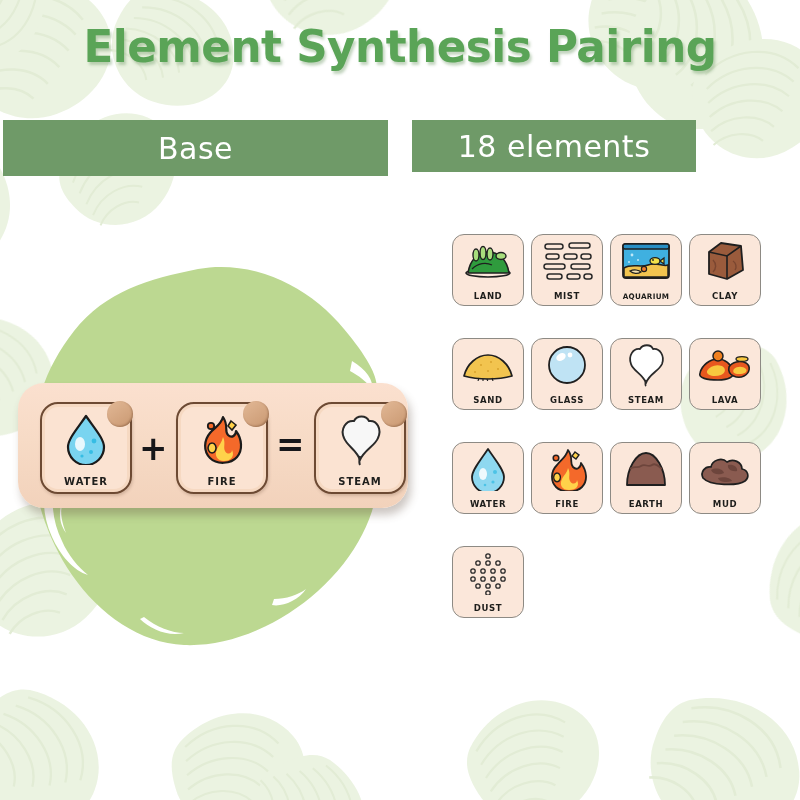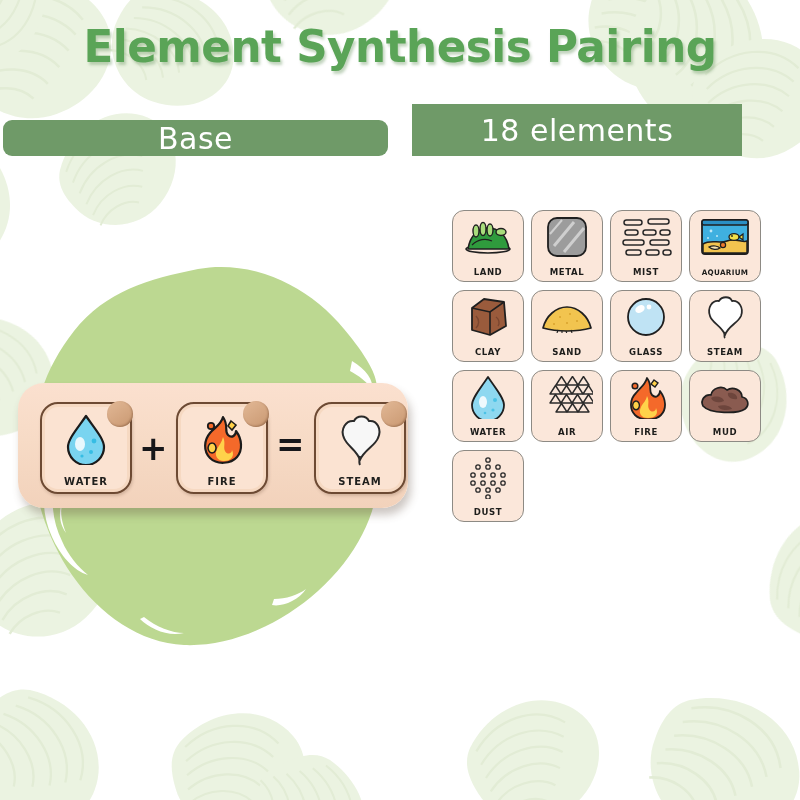--- a/index.html
+++ b/index.html
@@ -29,22 +29,22 @@
   
   .banner{
     position:absolute;z-index:3;
     background:#6f9a68;
     color:#ffffff;
     display:flex;align-items:center;justify-content:center;
     font-family:"DejaVu Sans", sans-serif;
     font-size:30px;
     letter-spacing:.5px;
   }
-  #banner-base{left:3px;top:120px;width:385px;height:36px;border-radius:9px;}
-  #banner-count{left:412px;top:104px;width:330px;height:52px;}
+  #banner-base{left:3px;top:120px;width:385px;height:56px;}
+  #banner-count{left:412px;top:120px;width:284px;height:52px;}
 
   
   #blob{position:absolute;left:22px;top:265px;width:380px;height:385px;z-index:1;}
 
   
   #board{
     position:absolute;left:18px;top:383px;width:390px;height:125px;z-index:2;
     background:linear-gradient(180deg,#fbe0cf 0%,#f7dbc6 45%,#f2d2bb 100%);
     border-radius:26px;
     box-shadow:3px 7px 9px rgba(90,70,55,.30);
@@ -85,20 +85,21 @@
     display:grid;grid-template-columns:repeat(4,72px);
     gap:8px 7px;
   }
   .card{
     width:72px;height:72px;
     background:#fbe7da;
     border:1.4px solid #8d8a84;
     border-radius:12px;
     position:relative;
     box-sizing:border-box;
+    margin-top:24px;
   }
   .card-art{position:absolute;left:0;right:0;top:4px;height:44px;display:flex;align-items:center;justify-content:center;}
   .card-label{
     position:absolute;left:0;right:0;bottom:4px;text-align:center;
     font-family:"DejaVu Sans", sans-serif;
     font-weight:bold;
     font-size:9px;letter-spacing:.6px;
     color:#1d1d1b;
     white-space:nowrap;
     transform:scaleX(.95);
@@ -234,31 +235,20 @@
           <ellipse cx="21" cy="10" rx="3" ry="6.5" fill="#a8dd7c" stroke="#1f1f1f" stroke-width="1.4"></ellipse>
           <ellipse cx="28" cy="11" rx="3" ry="6" fill="#a8dd7c" stroke="#1f1f1f" stroke-width="1.4"></ellipse>
           <ellipse cx="39" cy="13" rx="5" ry="3.5" fill="#a8dd7c" stroke="#1f1f1f" stroke-width="1.4"></ellipse>
         </svg>
       </div>
       <div class="card-label">LAND</div>
     </div>
 
 
 
-    <div class="card">
-      <div class="card-art">
-        <svg width="42" height="42" viewBox="0 0 42 42">
-          <rect x="2" y="2" width="38" height="38" rx="9" fill="#9c9c9c" stroke="#1f1f1f" stroke-width="1.8"></rect>
-          <path d="M8,30 L28,6" stroke="#cfcfcf" stroke-width="3"></path>
-          <path d="M18,36 L38,12" stroke="#cfcfcf" stroke-width="3"></path>
-          <path d="M4,18 L16,4" stroke="#cfcfcf" stroke-width="2"></path>
-        </svg>
-      </div>
-      <div class="card-label">METAL</div>
-    </div>
 
     <div class="card">
       <div class="card-art">
         <svg width="52" height="42" viewBox="0 0 52 42">
           <g fill="#fbe7da" stroke="#2a2a2a" stroke-width="1.5">
             <rect x="4" y="4" width="18" height="5" rx="2.5"></rect>
             <rect x="28" y="3" width="21" height="5" rx="2.5"></rect>
             <rect x="5" y="14" width="13" height="5" rx="2.5"></rect>
             <rect x="23" y="14" width="13" height="5" rx="2.5"></rect>
             <rect x="40" y="14" width="10" height="5" rx="2.5"></rect>
@@ -336,76 +326,72 @@
       <div class="card-art">
         <svg width="46" height="44" viewBox="0 0 46 44">
           <path d="M23,40 C20,31 10,28 8,21 C5,13 10,5 17,6 C20,1 28,1 30,6
                    C37,5 42,13 39,21 C36,28 26,31 23,40 Z" fill="#ffffff" stroke="#2a2a2a" stroke-width="1.8" stroke-linejoin="round"></path>
           <path d="M23,37 C22,41 22,42 23,43" stroke="#2a2a2a" stroke-width="1.8" fill="none"></path>
         </svg>
       </div>
       <div class="card-label">STEAM</div>
     </div>
 
+    <div class="card">
+      <div class="card-art">
+        <svg width="54" height="36" viewBox="0 0 54 36">
+          <path d="M2,26 C4,18 12,12 20,12 C27,12 33,17 35,24 C37,30 30,33 20,33 C9,33 0,31 2,26 Z" fill="#e8581f" stroke="#1f1f1f" stroke-width="1.6"></path>
+          <path d="M9,24 C12,19 18,17 24,19 C28,21 28,26 23,28 C17,30 8,29 9,24 Z" fill="#f8c83f"></path>
+          <circle cx="20" cy="9" r="5" fill="#f0801f" stroke="#1f1f1f" stroke-width="1.5"></circle>
+          <path d="M31,20 C34,15 42,13 48,16 C53,19 52,26 46,29 C40,32 29,29 31,20 Z" fill="#e8581f" stroke="#1f1f1f" stroke-width="1.6"></path>
+          <path d="M36,22 C39,19 45,19 48,22 C50,25 46,27 41,27 C36,27 34,25 36,22 Z" fill="#f8c83f"></path>
+          <ellipse cx="44" cy="12" rx="6" ry="2.4" fill="#f8c83f" stroke="#1f1f1f" stroke-width="1.3"></ellipse>
+        </svg>
+      </div>
+      <div class="card-label">LAVA</div>
+    </div>
 
     <div class="card">
       <div class="card-art">
         <svg width="36" height="44" viewBox="0 0 36 44">
           <path d="M18,2 C26,14 34,23 34,30 A16,16 0 0 1 2,30 C2,23 10,14 18,2 Z" fill="#8ed8f0" stroke="#1f1f1f" stroke-width="1.8" stroke-linejoin="round"></path>
           <ellipse cx="13" cy="27" rx="4" ry="6" fill="#eef9fd"></ellipse>
           <circle cx="25" cy="25" r="2" fill="#4cc3e6"></circle>
           <circle cx="23" cy="35" r="1.6" fill="#4cc3e6"></circle>
           <circle cx="15" cy="38" r="1.3" fill="#4cc3e6"></circle>
         </svg>
       </div>
       <div class="card-label">WATER</div>
     </div>
 
-    <div class="card">
-      <div class="card-art">
-        <svg width="52" height="42" viewBox="0 0 52 42">
-          <defs>
-            <path id="tri" d="M0,0 L5.5,-8.5 L11,0 Z"></path>
-          </defs>
-          <g fill="none" stroke="#2a2a2a" stroke-width="1.4" stroke-linejoin="round">
-            <use href="#tri" x="15" y="9"></use>
-              <use href="#tri" x="26" y="9"></use>
-              <use href="#tri" x="37" y="9"></use>
-            <use href="#tri" x="9" y="18"></use>
-              <use href="#tri" x="20" y="18"></use>
-              <use href="#tri" x="31" y="18"></use>
-              <use href="#tri" x="42" y="18"></use>
-            <use href="#tri" x="9" y="27"></use>
-              <use href="#tri" x="20" y="27"></use>
-              <use href="#tri" x="31" y="27"></use>
-              <use href="#tri" x="42" y="27"></use>
-            <use href="#tri" x="15" y="36"></use>
-              <use href="#tri" x="26" y="36"></use>
-              <use href="#tri" x="37" y="36"></use>
-          </g>
-        </svg>
-      </div>
-      <div class="card-label">AIR</div>
-    </div>
 
     <div class="card">
       <div class="card-art">
         <svg width="42" height="44" viewBox="0 0 42 44">
           <path d="M22,3 C28,11 23,16 27,20 C31,24 35,20 35,16 C41,24 42,34 36,40
                    C30,46 16,46 10,40 C4,34 5,24 11,18 C16,12 20,10 22,3 Z" fill="#f4692a" stroke="#1f1f1f" stroke-width="1.8" stroke-linejoin="round"></path>
           <path d="M22,21 C25,27 22,30 24,34 C26,38 31,37 31,33 C34,39 30,43 23,43
                    C16,43 13,38 16,32 C18,28 21,26 22,21 Z" fill="#ffd24a"></path>
           <circle cx="10" cy="11" r="2.8" fill="#f4692a" stroke="#1f1f1f" stroke-width="1.5"></circle>
           <path d="M29,5 l4,3 -3,4 -4,-3 Z" fill="#ffd24a" stroke="#1f1f1f" stroke-width="1.4"></path>
           <path d="M11,26 a3.4,4.4 0 1 0 0.1,0" fill="#ffd24a" stroke="#1f1f1f" stroke-width="1.4"></path>
         </svg>
       </div>
       <div class="card-label">FIRE</div>
     </div>
 
+    <div class="card">
+      <div class="card-art">
+        <svg width="46" height="40" viewBox="0 0 46 40">
+          <path d="M4,36 C4,20 13,4 23,4 C33,4 42,20 42,36 Z" fill="#8a5b50" stroke="#1f1f1f" stroke-width="1.8" stroke-linejoin="round"></path>
+          <path d="M7,20 C11,16 14,20 18,17 C22,14 25,19 29,16 C33,13 36,18 39,20" stroke="#6d453c" stroke-width="1.8" fill="none"></path>
+        </svg>
+      </div>
+      <div class="card-label">EARTH</div>
+    </div>
 
     <div class="card">
       <div class="card-art">
         <svg width="54" height="38" viewBox="0 0 54 38">
           <path d="M5,28 C2,22 7,16 13,17 C14,10 24,7 29,12 C35,8 44,12 44,19
                    C50,20 52,27 47,31 C40,36 12,36 5,28 Z" fill="#8a5b50" stroke="#1f1f1f" stroke-width="1.7" stroke-linejoin="round"></path>
           <path d="M13,20 C18,17 25,19 26,23 C22,25 15,25 13,20 Z" fill="#6d453c"></path>
           <path d="M30,15 C35,14 40,17 39,21 C34,22 29,19 30,15 Z" fill="#6d453c"></path>
           <path d="M20,28 C26,26 33,28 34,31 C28,33 21,32 20,28 Z" fill="#6d453c"></path>
         </svg>

